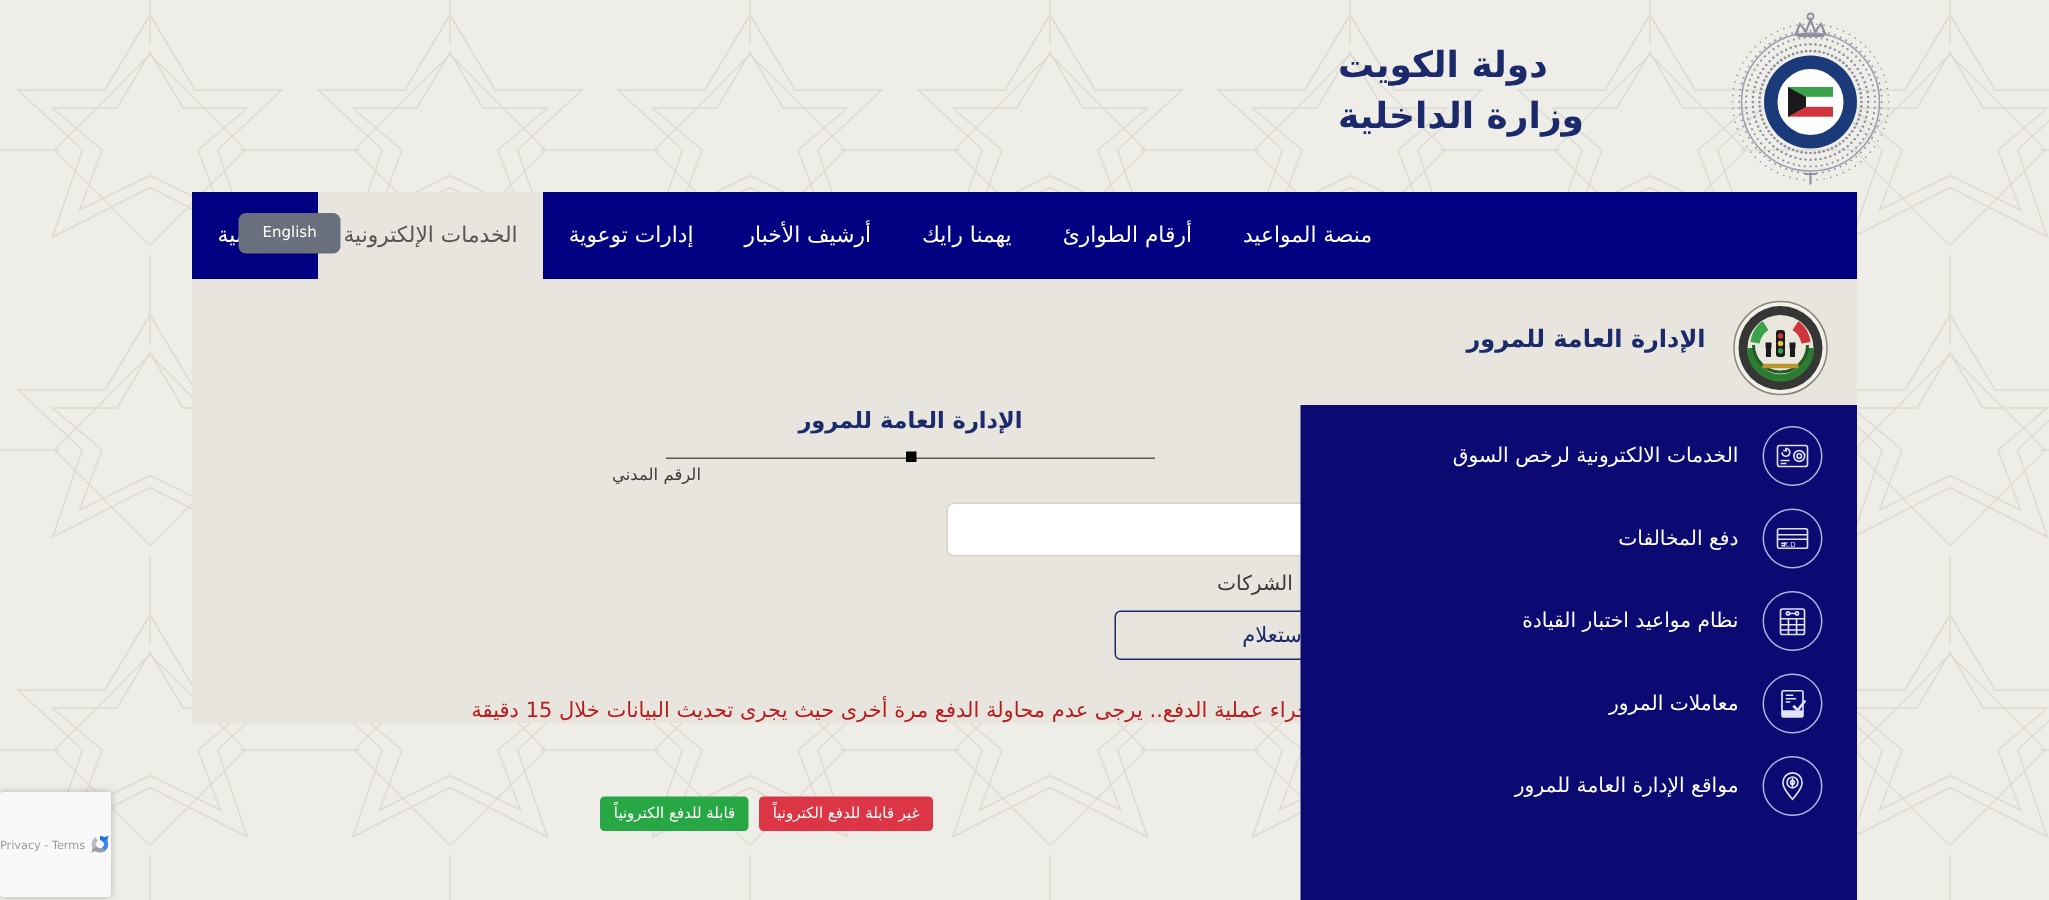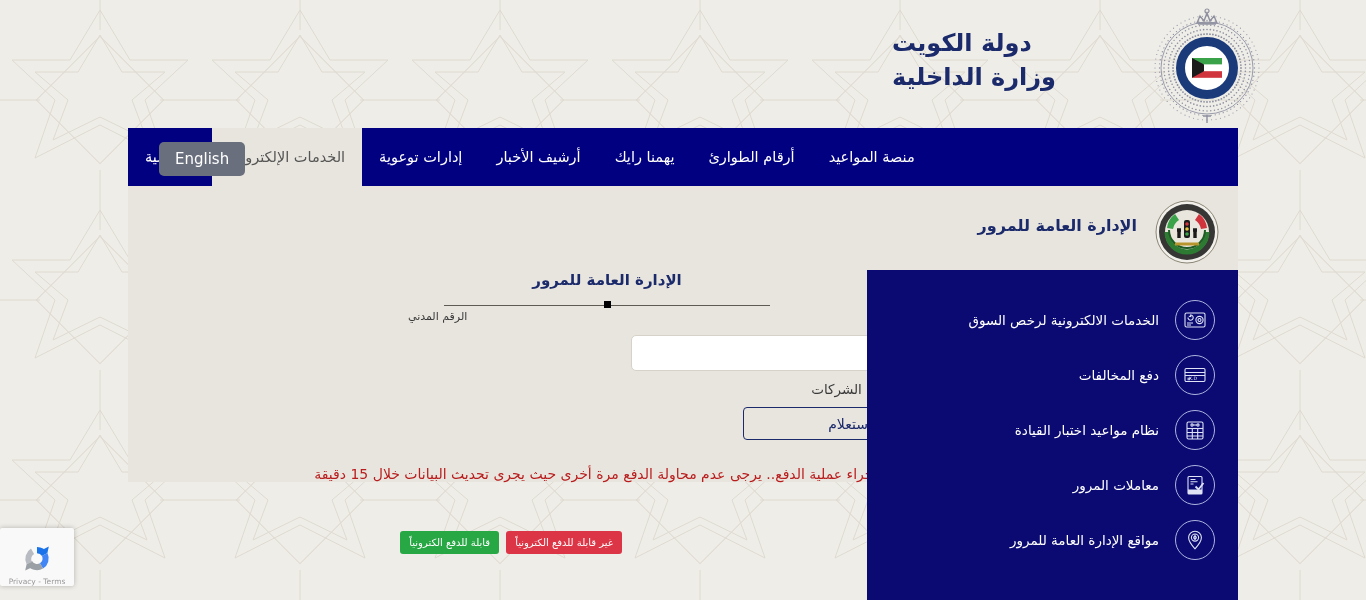--- a/index.html
+++ b/index.html
@@ -72,21 +72,21 @@
   .nav-item.active {
     background: #e8e5de;
     color: #555555;
   }
   #english-button {
     position: absolute;
     left: 31px;
     top: 14px;
     background: #6a6f7e;
     color: #ffffff;
-    font-size: 15px;
+    font-size: 10px;
     border: none;
     border-radius: 5px;
     padding: 8px 16px;
     cursor: pointer;
     font-family: "DejaVu Sans", "Liberation Sans", sans-serif;
   }
   
   #content-panel {
     position: absolute;
     top: 186px; left: 128px;
@@ -263,21 +263,21 @@
   .badge.notpayable { background: #dc3545; }
   
   #services-panel {
     position: absolute;
     top: 270px;
     right: 128px;
     width: 371px;
     height: 330px;
     background: #0a0a72;
     z-index: 3;
-    padding-top: 22px;
+    padding-top: 6px;
   }
   .service-item {
     display: flex;
     flex-direction: row;
     align-items: center;
     justify-content: flex-start;
     height: 55px;
     padding-right: 23px;
     cursor: pointer;
   }
@@ -295,29 +295,28 @@
     font-size: 13.5px;
     margin-right: 16px;
     white-space: nowrap;
   }
   
   #recaptcha-badge {
     position: absolute;
     left: 0px;
     top: 528px;
     width: 74px;
-    height: 58px;
+    height: 70px;
     background: #f9f9f9;
     border-radius: 2px;
     box-shadow: 0 0 5px rgba(0,0,0,0.25);
     z-index: 5;
     display: flex;
-    flex-direction: column;
     align-items: center;
-    justify-content: flex-end;
+    justify-content: space-between;
     gap: 2px;
   }
   #recaptcha-privacy {
     font-size: 7.5px;
     color: #9a9a9a;
     white-space: nowrap;
   }
 </style>
 </head>
 <body>

